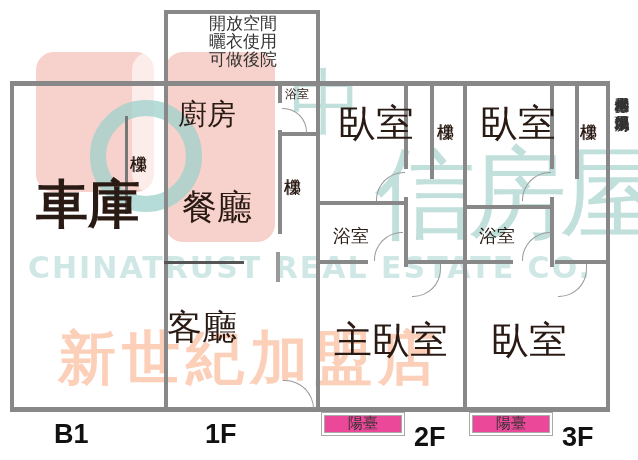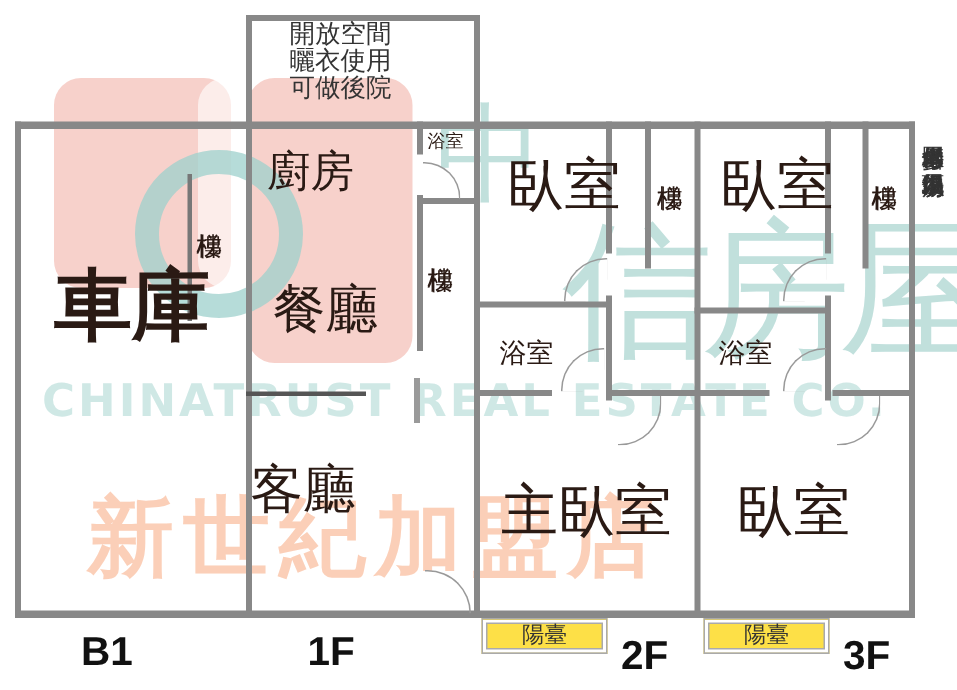--- a/index.html
+++ b/index.html
@@ -10,21 +10,21 @@
   .wm-teal-circle { position:absolute; border:16px solid #9dd0cc; border-radius:50%; opacity:0.75; }
   .wm-teal-text { position:absolute; color:#a9d6d1; opacity:0.55; font-family:"DejaVu Sans", sans-serif; font-weight:bold; white-space:nowrap; }
   .wm-orange-text { position:absolute; color:#f9b08a; opacity:0.6; font-family:"DejaVu Sans", sans-serif; font-weight:bold; white-space:nowrap; letter-spacing:6px; }
   .wm-teal-big { position:absolute; color:#8fc7c1; opacity:0.55; font-family:"DejaVu Sans", sans-serif; white-space:nowrap; }
   
   .wall { position:absolute; background:#888888; }
   .wall-thin { position:absolute; background:#9a9a9a; }
   .room-label { position:absolute; color:#2a1a14; font-family:"DejaVu Sans", sans-serif; white-space:nowrap; line-height:1; }
   .vert { writing-mode:vertical-rl; text-orientation:upright; line-height:1; }
   .floor-label { position:absolute; font-family:"Liberation Sans", sans-serif; font-weight:bold; font-size:27px; color:#111; }
-  .balcony { position:absolute; border:1px solid #aaa; box-shadow: inset 0 0 0 2px #fff, inset 0 0 0 3px #aaa; background:#fde047; }
+  .balcony { position:absolute; border:1px solid #aaa; box-shadow: inset 0 0 0 2px #fff, inset 0 0 0 3px #aaa; background:#ec4899; }
   .balcony span { position:absolute; left:0; right:0; top:1px; text-align:center; font-size:15px; color:#333; }
   .door-arc { position:absolute; border:1px solid #999; border-left:none; border-bottom:none; }
   .note { position:absolute; color:#333; font-size:14px; }
 </style>
 </head>
 <body>
 
 <div>
   <div class="wm-red-block" style="left:36px;top:52px;width:118px;height:140px;"></div>
   <div class="wm-red-block" style="left:132px;top:52px;width:80px;height:140px;background:#fff;opacity:0.6;"></div>
@@ -36,21 +36,21 @@
   <div class="wm-teal-big" style="left:290px;top:55px;font-size:72px;">中</div>
   <div class="wm-teal-big" style="left:330px;top:128px;font-size:100px;letter-spacing:-8px;margin-left:45px;">信房屋</div>
   <div class="wm-teal-text" style="left:28px;top:250px;font-size:30px;letter-spacing:2px;text-align:center;">CHINATRUST REAL ESTATE CO.</div>
   <div class="wm-orange-text" style="left:58px;top:320px;font-size:58px;">新世紀加盟店</div>
 </div>
 
 <div>
   <div class="wall" style="left:164px;top:10px;width:156px;height:4px;"></div>
   <div class="wall" style="left:164px;top:10px;width:4px;height:74px;"></div>
   <div class="wall" style="left:316px;top:10px;width:4px;height:74px;"></div>
-  <div class="abs" style="left:193px;top:14px;font-size:17px;line-height:18px;color:#333;width:100px;">
+  <div class="abs" style="left:193px;top:14px;font-size:17px;line-height:18px;color:#333;text-align:center;width:100px;">
     <div>開放空間</div>
     <div>曬衣使用</div>
     <div>可做後院</div>
   </div>
 </div>
 
 <div class="wall" style="left:10px;top:81px;width:600px;height:5px;"></div>
 <div class="wall" style="left:10px;top:407px;width:600px;height:5px;"></div>
 <div class="wall" style="left:10px;top:81px;width:4px;height:331px;"></div>
 <div class="wall" style="left:606px;top:81px;width:4px;height:331px;"></div>

